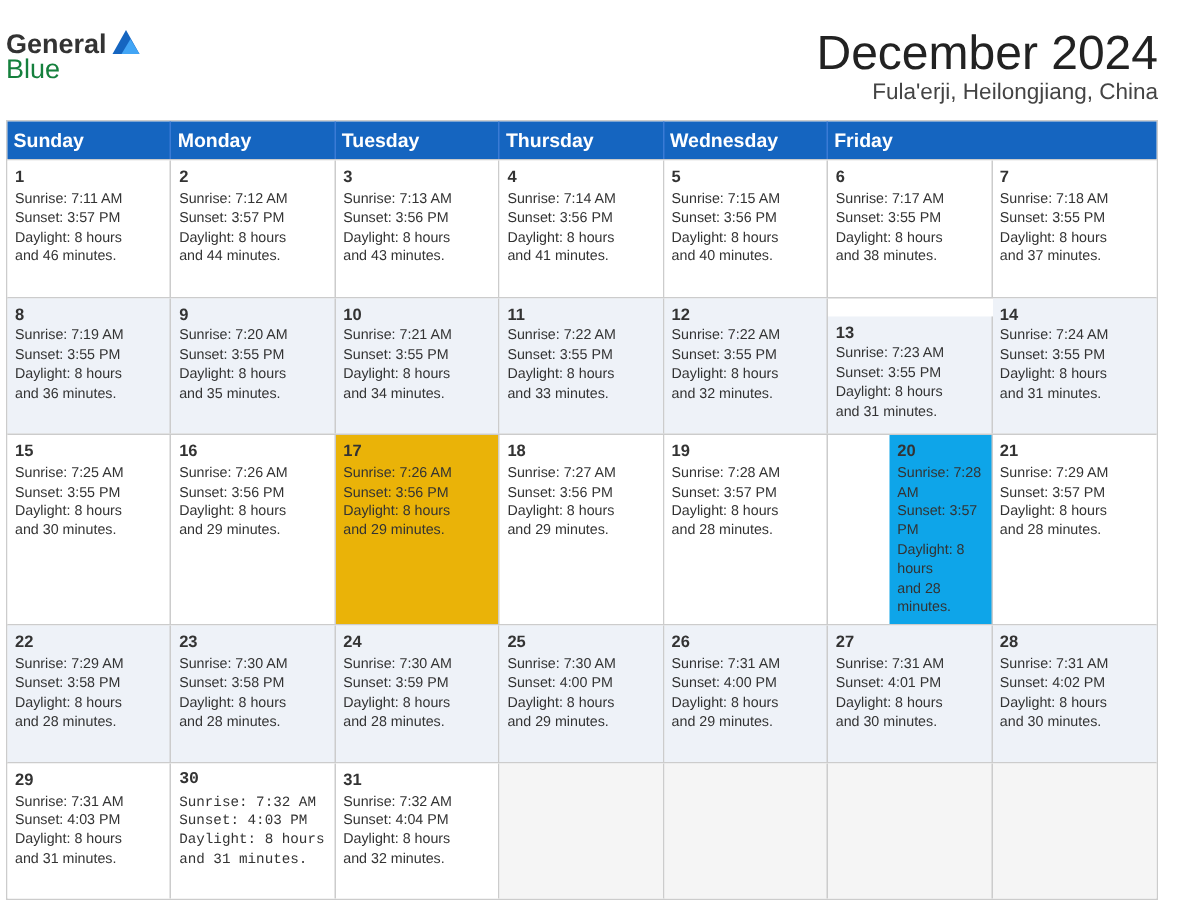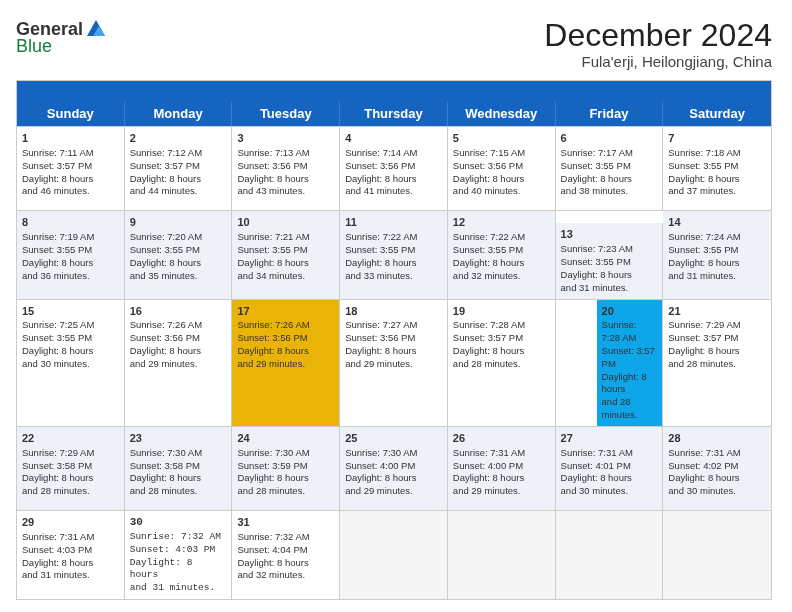--- a/index.html
+++ b/index.html
@@ -6,21 +6,21 @@
     body {
       font-family: Arial, sans-serif;
       background: #fff;
       width: 792px;
       height: 612px;
       overflow: hidden;
     }
     .page {
       width: 792px;
       height: 612px;
-      padding: 18px 20px 12px 16px;
+      padding: 18px 20px 12px 4px;
       display: flex;
       flex-direction: column;
     }
     .header {
       display: flex;
       justify-content: space-between;
       align-items: flex-start;
       margin-bottom: 10px;
     }
     .logo {
@@ -66,26 +66,24 @@
       flex-direction: column;
       border: 1px solid #ccc;
     }
     .cal-header {
       display: grid;
       grid-template-columns: repeat(7, 1fr);
       background: #1565c0;
     }
     .cal-header-cell {
       color: #fff;
-      text-align: center;
       padding: 5px 4px;
       font-size: 13px;
       font-weight: bold;
       border-right: 1px solid #3a7bd5;
-      margin-top: 20px;
     }
     .cal-header-cell:last-child { border-right: none; }
     .cal-body {
       flex: 1;
       display: flex;
       flex-direction: column;
     }
     .cal-week {
       display: grid;
       grid-template-columns: repeat(7, 1fr);
@@ -135,21 +133,20 @@
   </div>
 
   <div class="calendar">
     <div class="cal-header">
       <div class="cal-header-cell">Sunday</div>
       <div class="cal-header-cell">Monday</div>
       <div class="cal-header-cell">Tuesday</div>
       <div class="cal-header-cell">Thursday</div>
       <div class="cal-header-cell">Wednesday</div>
       <div class="cal-header-cell">Friday</div>
-      <div class="cal-header-cell">Saturday</div>
     </div>
     <div class="cal-body" id="cal-body">
     <div class="cal-week">
           <div class="cal-cell" style="background: rgb(255, 255, 255);"><span class="day-num">1</span><span>Sunrise: 7:11 AM</span><br><span>Sunset: 3:57 PM</span><br><span>Daylight: 8 hours<br>and 46 minutes.</span></div>
           <div class="cal-cell" style="background: rgb(255, 255, 255);"><span class="day-num">2</span><span>Sunrise: 7:12 AM</span><br><span>Sunset: 3:57 PM</span><br><span>Daylight: 8 hours<br>and 44 minutes.</span></div>
           <div class="cal-cell" style="background: rgb(255, 255, 255);"><span class="day-num">3</span><span>Sunrise: 7:13 AM</span><br><span>Sunset: 3:56 PM</span><br><span>Daylight: 8 hours<br>and 43 minutes.</span></div>
           <div class="cal-cell" style="background: rgb(255, 255, 255);"><span class="day-num">4</span><span>Sunrise: 7:14 AM</span><br><span>Sunset: 3:56 PM</span><br><span>Daylight: 8 hours<br>and 41 minutes.</span></div>
           <div class="cal-cell" style="background: rgb(255, 255, 255);"><span class="day-num">5</span><span>Sunrise: 7:15 AM</span><br><span>Sunset: 3:56 PM</span><br><span>Daylight: 8 hours<br>and 40 minutes.</span></div>
           <div class="cal-cell" style="background: rgb(255, 255, 255);"><span class="day-num">6</span><span>Sunrise: 7:17 AM</span><br><span>Sunset: 3:55 PM</span><br><span>Daylight: 8 hours<br>and 38 minutes.</span></div>
           <div class="cal-cell" style="background: rgb(255, 255, 255);"><span class="day-num">7</span><span>Sunrise: 7:18 AM</span><br><span>Sunset: 3:55 PM</span><br><span>Daylight: 8 hours<br>and 37 minutes.</span></div>

